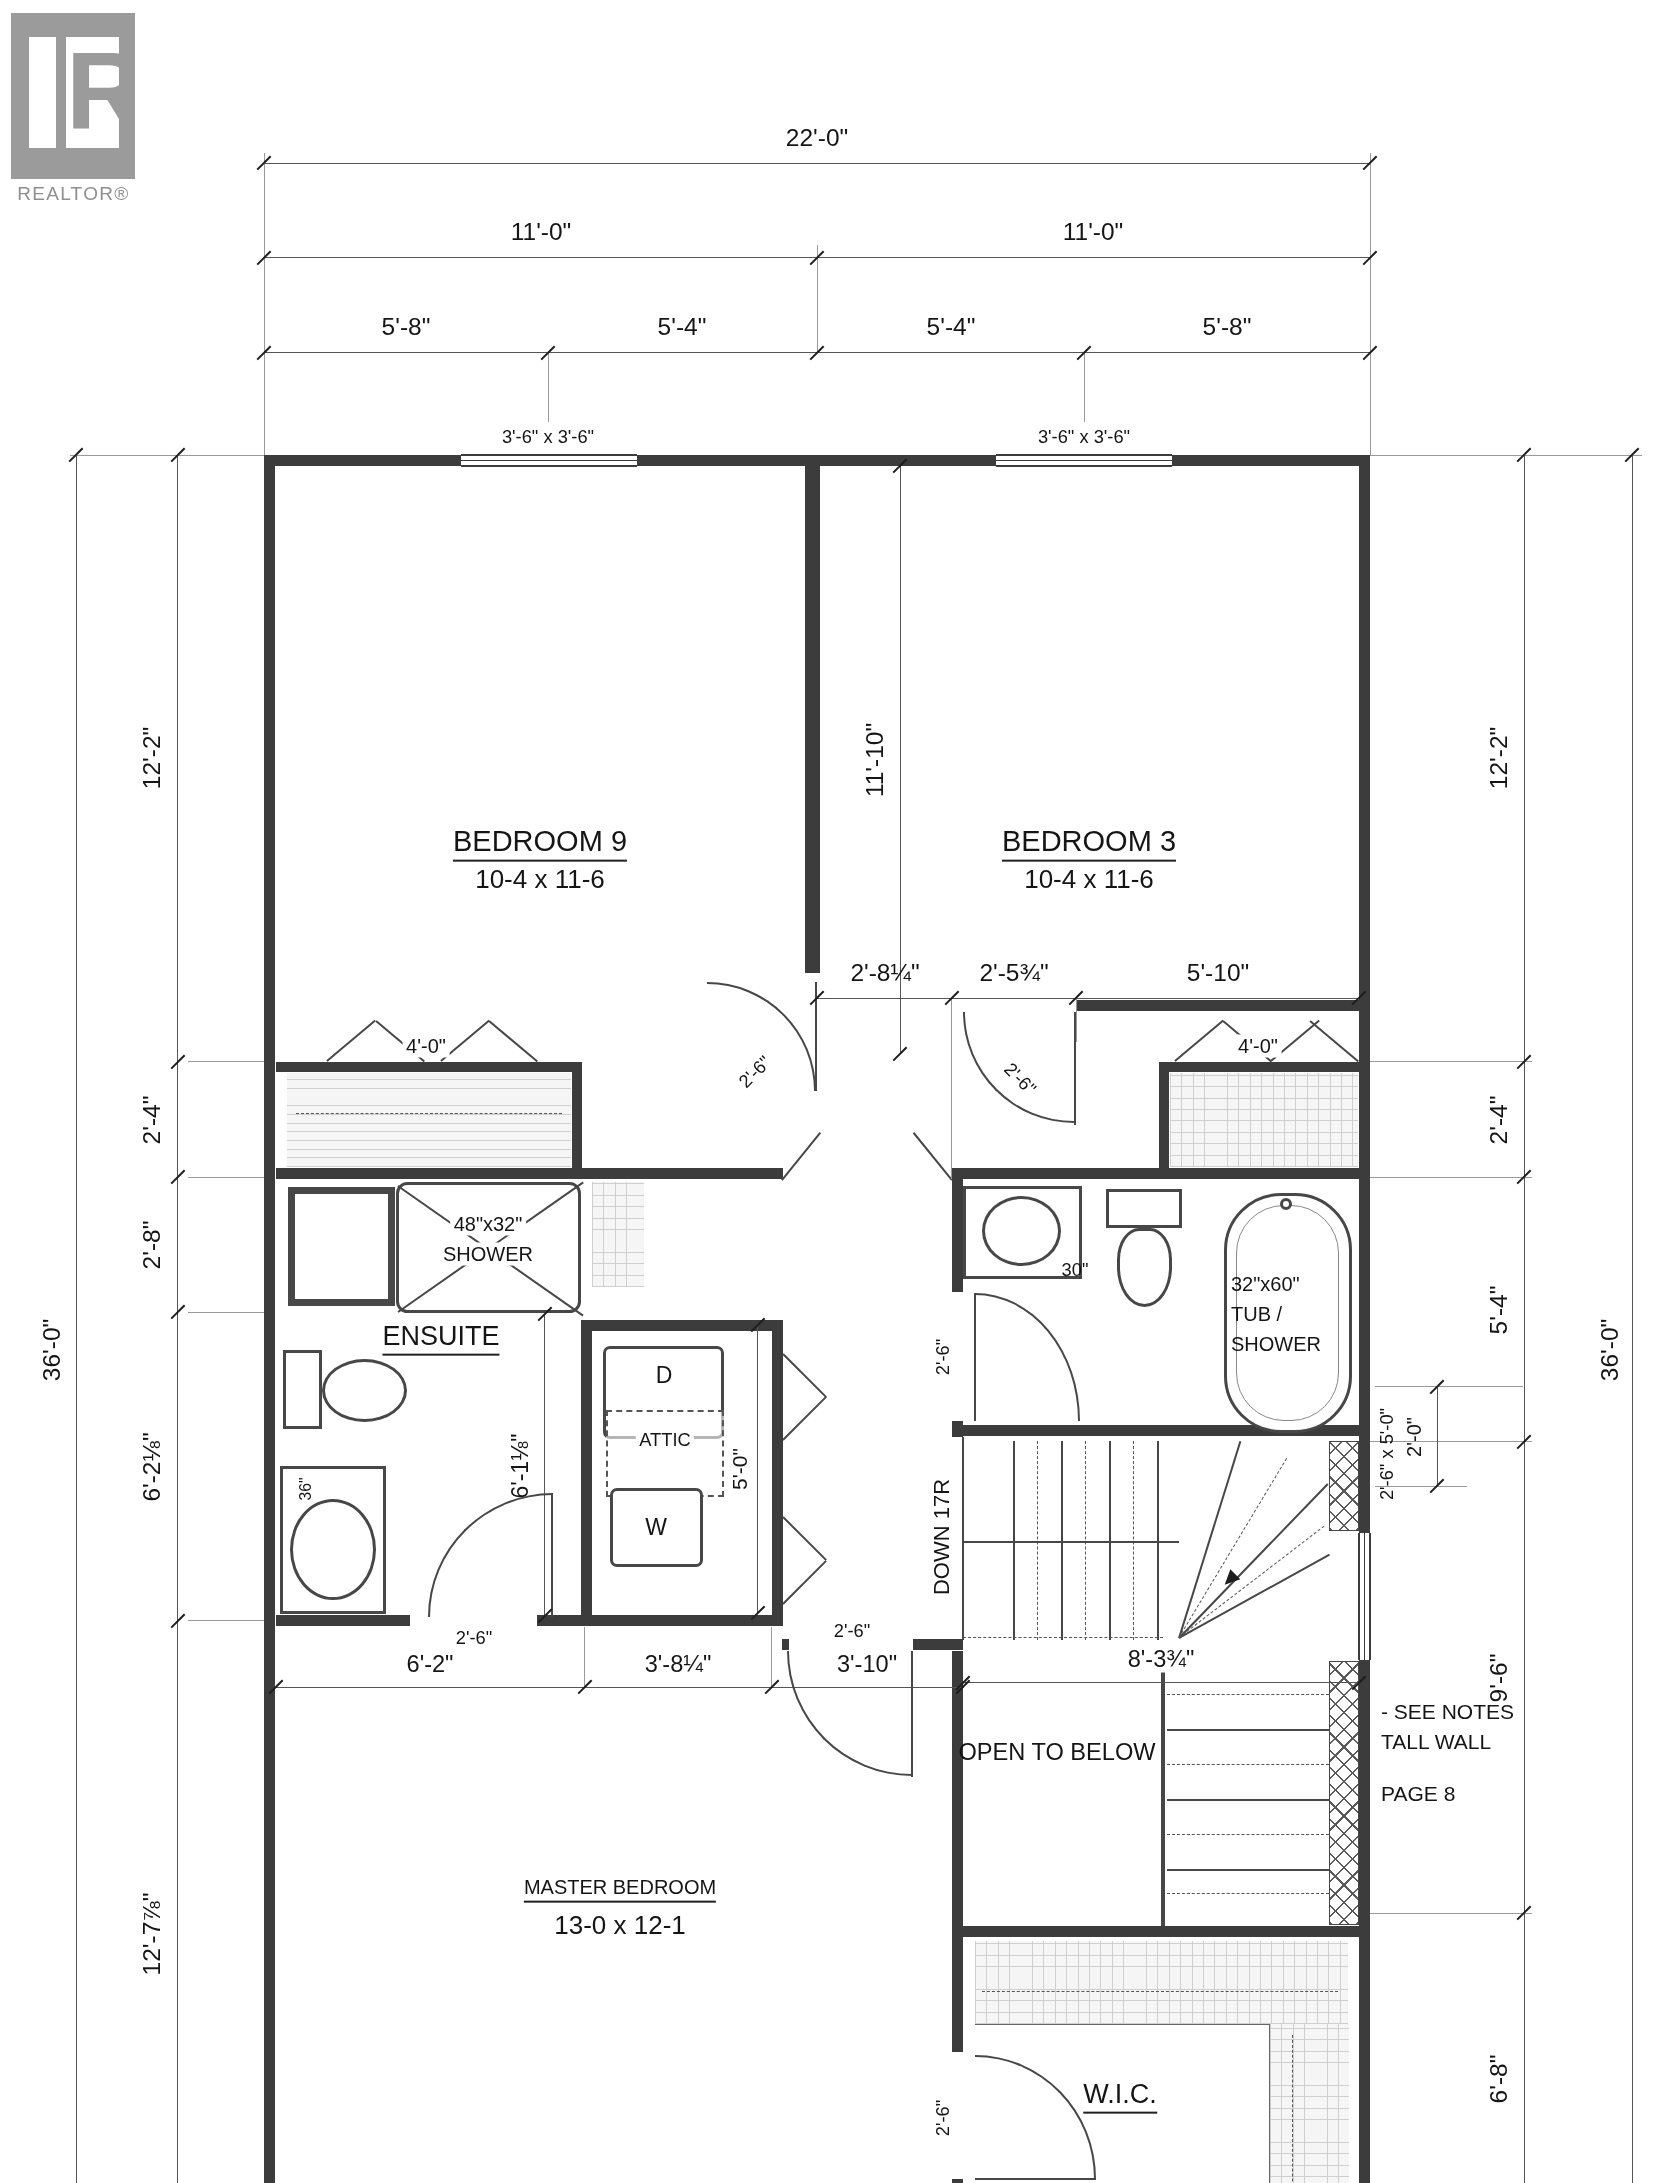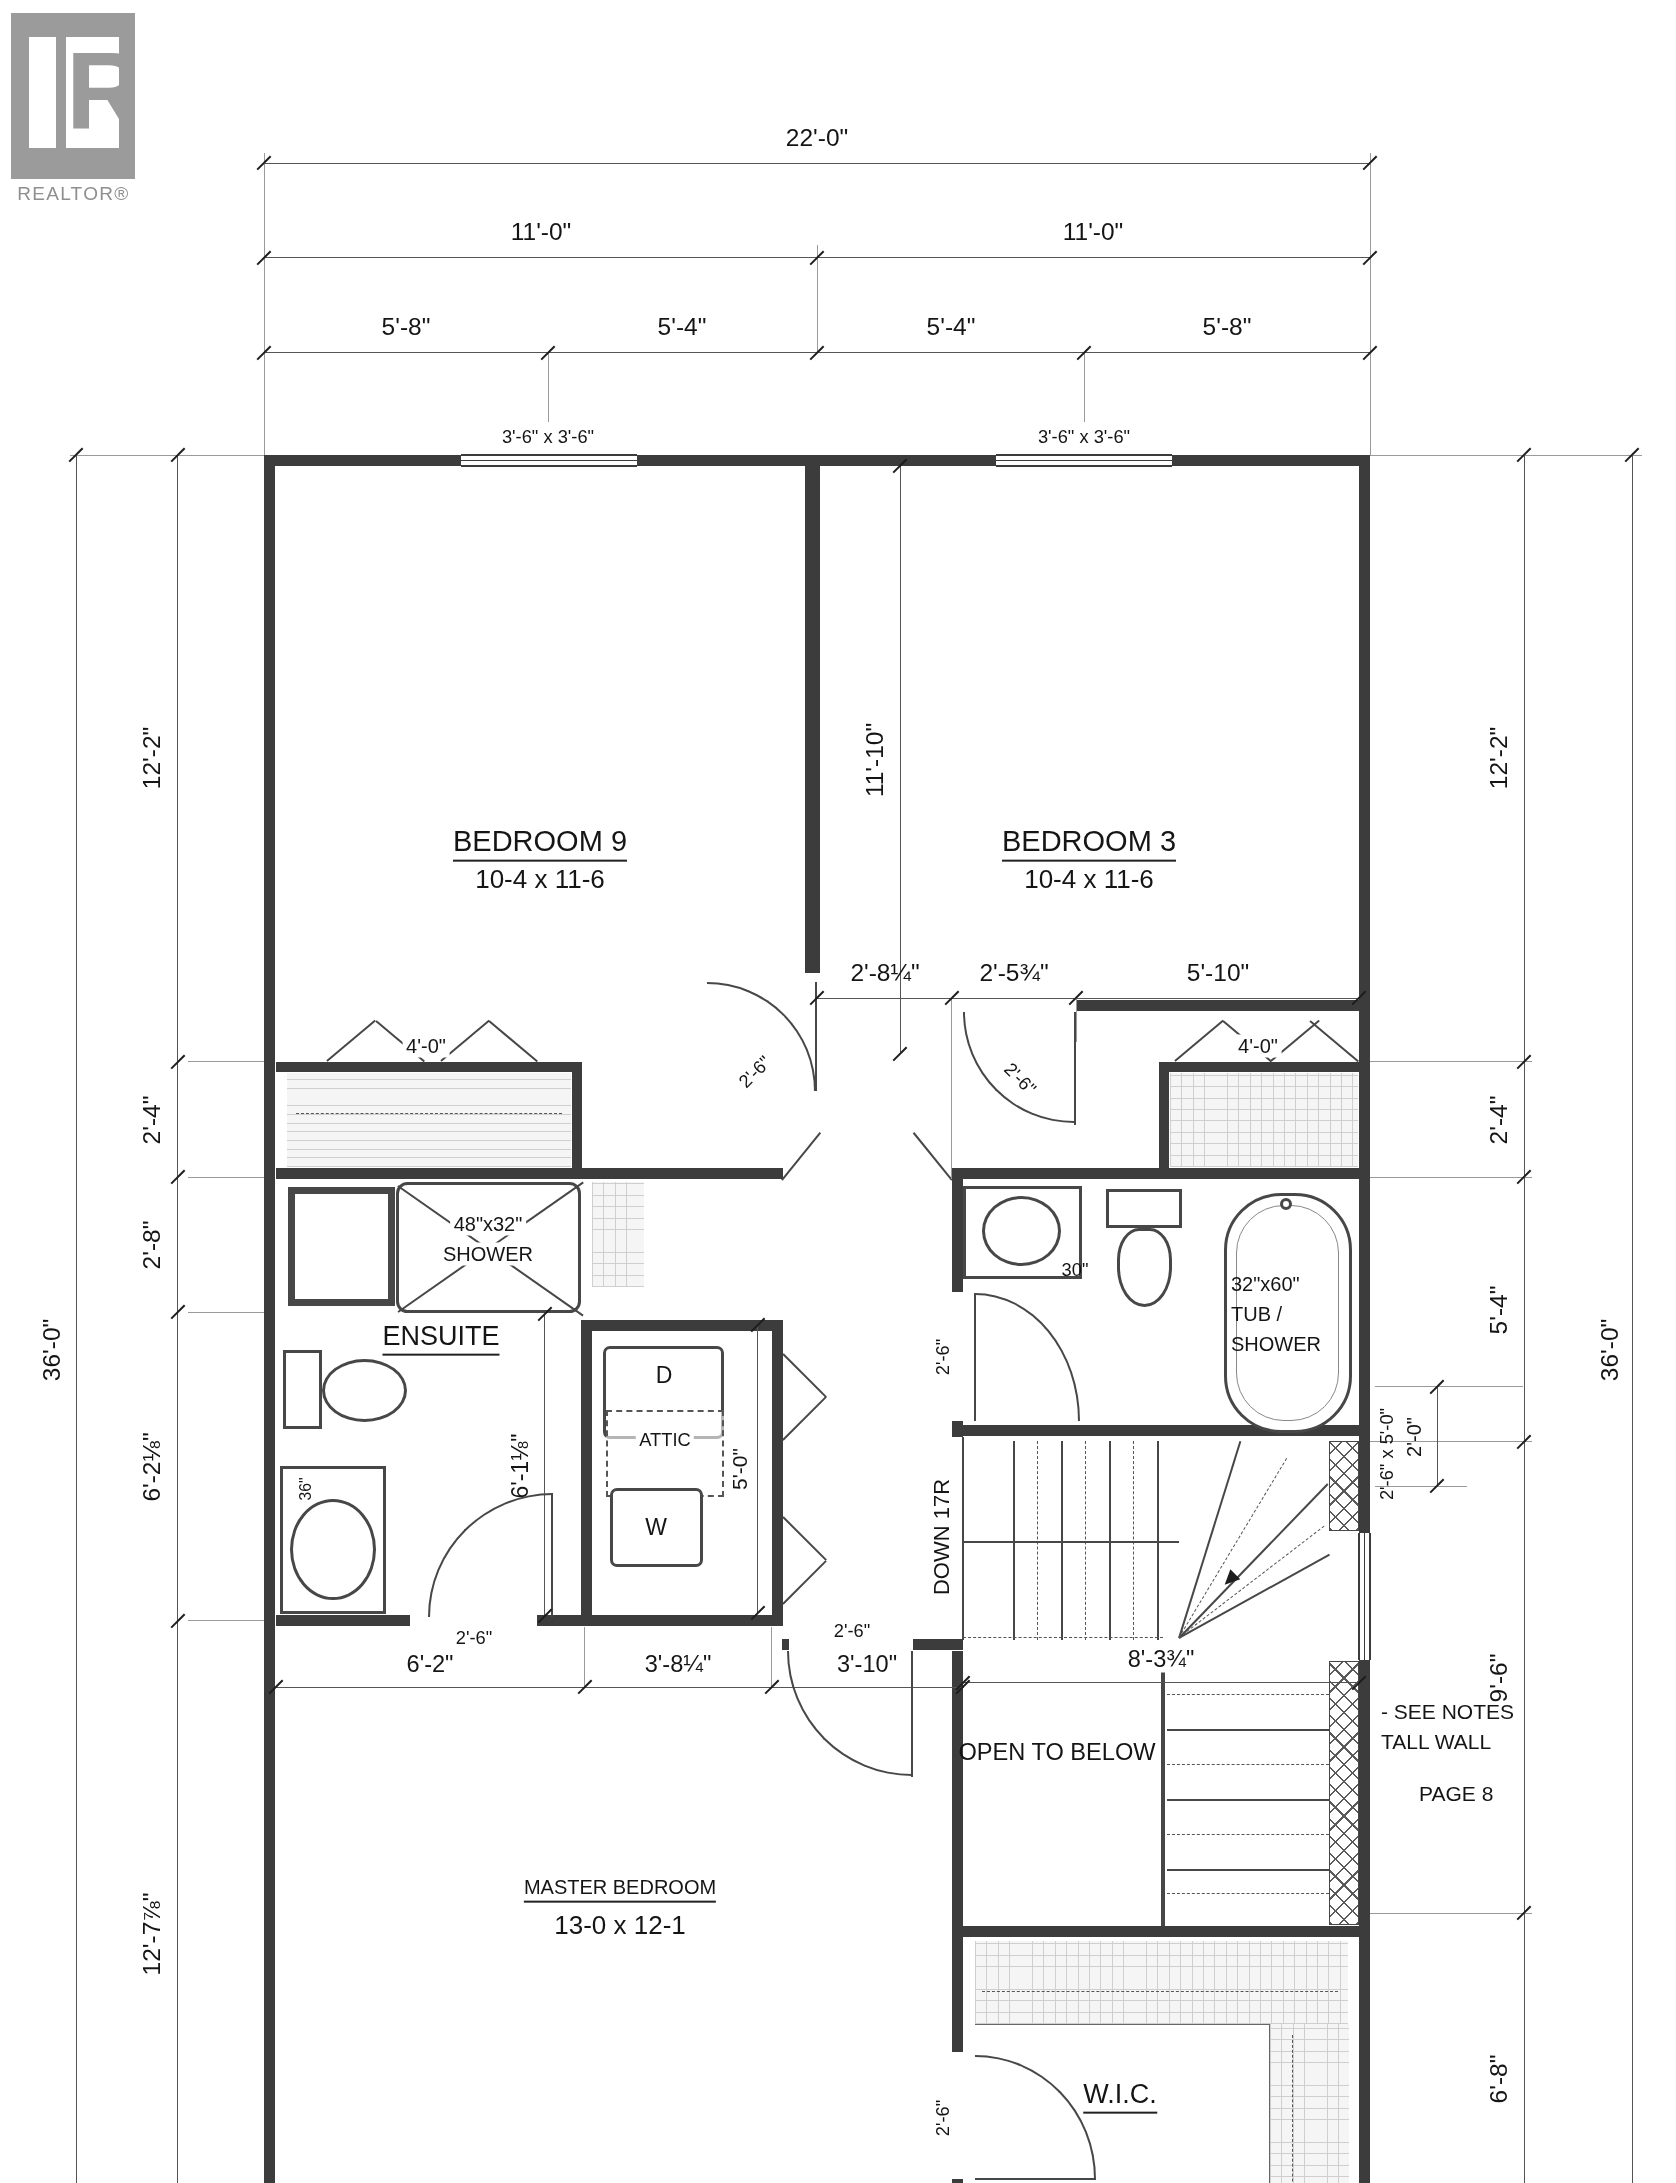--- a/index.html
+++ b/index.html
@@ -110,21 +110,21 @@
   <div class="lbl rv" style="left:1499px;top:1678px">9'-6"</div>
   <div class="lbl rv" style="left:1499px;top:2079px">6'-8"</div>
 
   <div class="dl" style="left:1437px;top:1387px;width:1.3px;height:100px"></div>
   <div class="ext" style="left:1375px;top:1386px;width:148px;height:0.9px"></div>
   <div class="ext" style="left:1375px;top:1486px;width:92px;height:0.9px"></div>
   <div class="lbl rv sm" style="left:1414px;top:1437px">2'-0"</div>
   <div class="lbl rv xs" style="left:1387px;top:1454px">2'-6" x 5'-0"</div>
   <div class="tll" style="left:1381px;top:1730px">TALL WALL</div>
   <div class="tll" style="left:1381px;top:1700px">- SEE NOTES</div>
-  <div class="tll" style="left:1419px;top:1782px">PAGE 8</div>
+  <div class="tll" style="left:1381px;top:1782px">PAGE 8</div>
 
   <div class="wl" style="left:264px;top:455px;width:1106px;height:11.4px"></div>
 
   <div class="wl" style="left:264px;top:455px;width:11.4px;height:1791px"></div>
   <div class="wl" style="left:1359px;top:455px;width:11.4px;height:1791px"></div>
 
   <div class="win" style="left:461px;top:454px;width:176px;height:13px">
       <i></i>
     </div>
   <div class="win" style="left:996px;top:454px;width:176px;height:13px">

